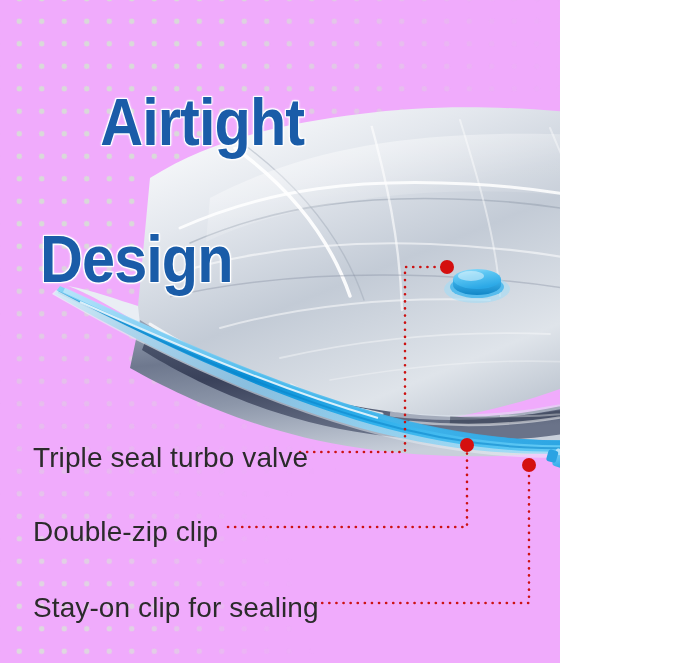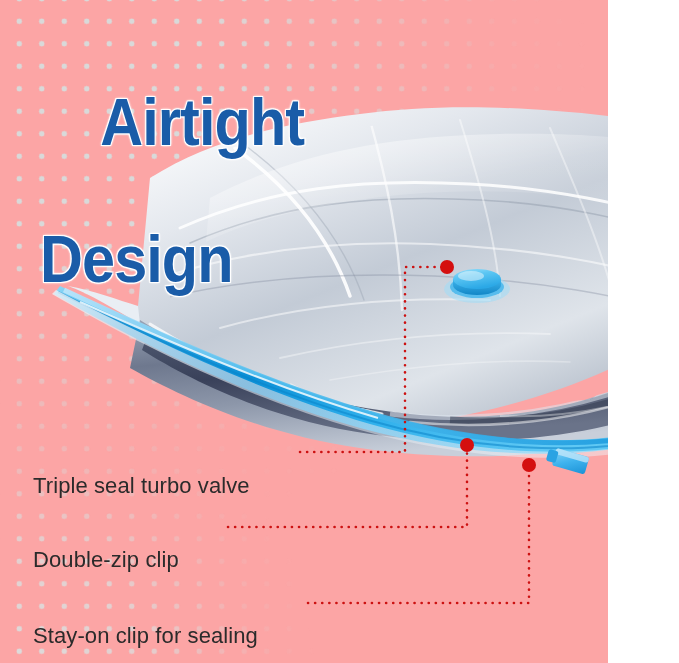--- a/index.html
+++ b/index.html
@@ -4,22 +4,22 @@
 <style>
   html,body{margin:0;padding:0;}
   body{
     width:679px;height:663px;
     font-family:"Liberation Sans", sans-serif;
     background:#ffffff;
     overflow:hidden;
   }
   #stage{
     position:relative;
-    width:608px;height:663px;
-    background:#fca5a5;
+    width:560px;height:663px;
+    background:#f0abfc;
     overflow:hidden;
   }
 
   
   .dots{
     position:absolute;inset:0;
     background-image:radial-gradient(circle at center, #d9d9d9 2.6px, rgba(217,217,217,0) 3.1px);
     background-size:22.5px 22.5px;
     background-position:8px 10px;
     -webkit-mask-image:radial-gradient(ellipse 680px 560px at 6% 14%, #000 0%, #000 26%, rgba(0,0,0,.55) 48%, rgba(0,0,0,.10) 68%, rgba(0,0,0,0) 82%);
@@ -57,25 +57,24 @@
   .product{
     position:absolute;
     left:30px;top:28px;width:655px;height:455px;
   }
   .product svg{display:block;width:100%;height:100%;}
 
   
   .label{
     position:absolute;
     color:#2b2b2b;
-    font-size:22px;
+    font-size:28px;
     font-weight:normal;
     letter-spacing:0.1px;
     white-space:nowrap;
-    margin-top:31px;
   }
   #lbl1{left:33px;top:442px;}
   #lbl2{left:33px;top:516px;}
   #lbl3{left:33px;top:592px;text-align:center;}
 
   
   .conn{position:absolute;left:0;top:0;width:679px;height:663px;pointer-events:none;}
 </style>
 </head>
 <body>

